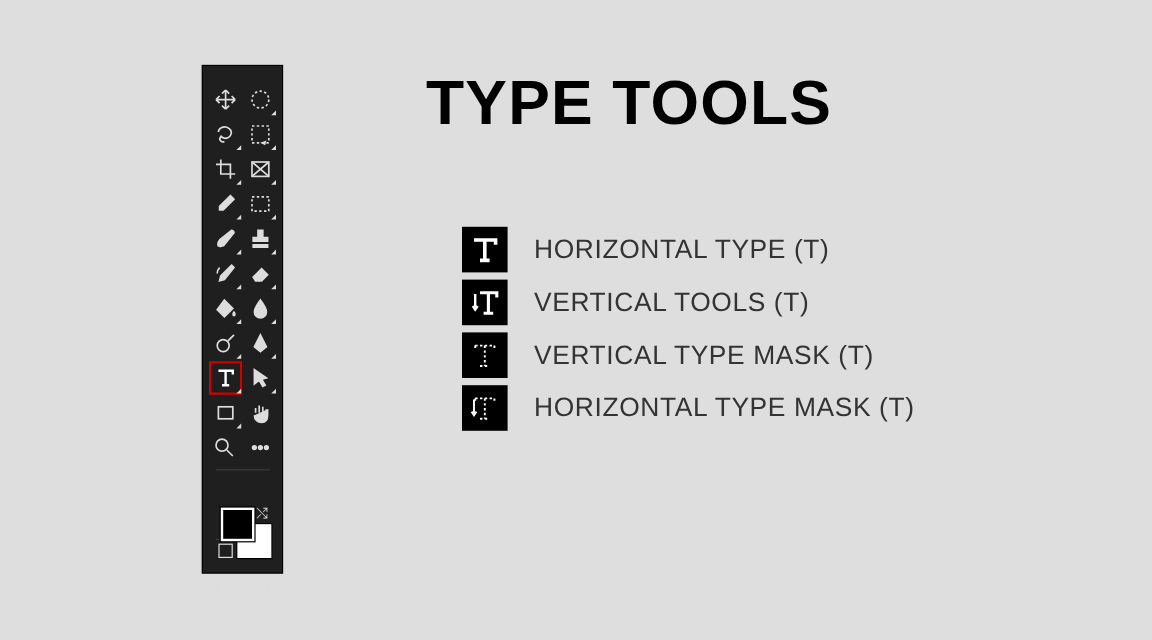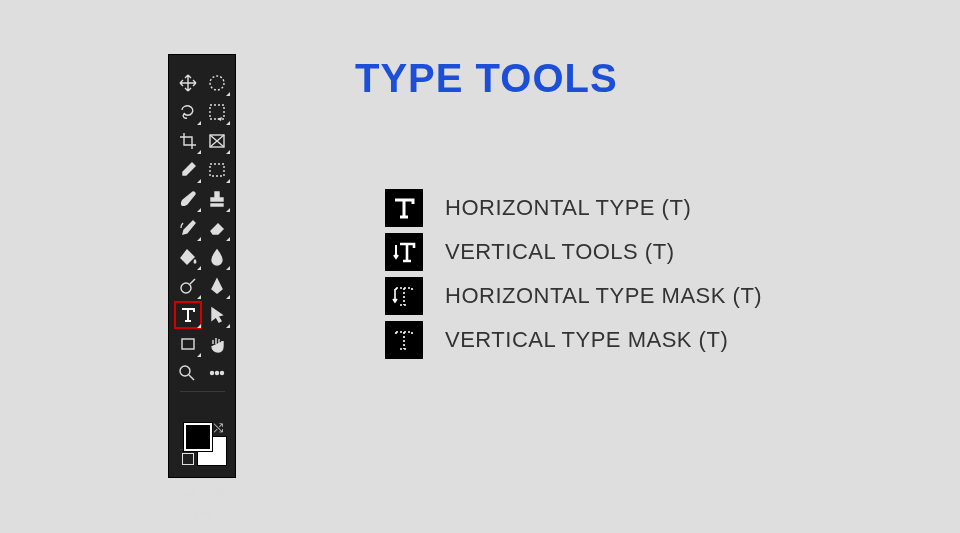--- a/index.html
+++ b/index.html
@@ -46,21 +46,21 @@
     position:relative;grid-column:1/3;height:46px;margin-top:2px;
   }
   .fg{position:absolute;left:10px;top:4px;width:24px;height:24px;background:#000;border:2px solid #fff;box-shadow:0 0 0 1px #000}
   .bg{position:absolute;left:24px;top:18px;width:24px;height:24px;background:#fff;border:2px solid #fff;box-shadow:0 0 0 1px #000}
   .swap{position:absolute;left:40px;top:2px;color:#ddd;font-size:12px}
   .mini{position:absolute;left:8px;top:34px;width:10px;height:10px;border:1px solid #ddd}
 
   
   .title{
     position:absolute;left:355px;top:56px;
-    font-size:40px;font-weight:700;letter-spacing:1px;color:#1d4ed8;
+    font-size:52px;font-weight:700;letter-spacing:1px;color:#000000;
   }
 
   
   .legend{
     position:absolute;left:385px;top:186px;
   }
   .legend-row{
     display:flex;align-items:center;gap:22px;
     height:44px;
   }
@@ -285,28 +285,28 @@
           <path d="M5 6v12M3 16l2 3 2-3" stroke="#fff" stroke-width="2" fill="none"></path>
         </svg>
     </div>
     <div class="legend-label">VERTICAL TOOLS (T)</div>
   </div>
 
   <div class="legend-row">
     <div class="legend-icon">
       <svg viewBox="0 0 26 26">
           <path class="dots" d="M5 5h16M5 5v4M21 5v4M13 5v17M9 22h8"></path>
-          <path d="M4 6v12M2 16l2 3 2-3" stroke="#fff" stroke-width="1.6" fill="none"></path>
-        </svg>
-    </div>
-    <div class="legend-label">HORIZONTAL TYPE MASK (T)</div>
+        </svg>
+    </div>
+    <div class="legend-label">VERTICAL TYPE MASK (T)</div>
   </div>
 
   <div class="legend-row">
     <div class="legend-icon">
       <svg viewBox="0 0 26 26">
           <path class="dots" d="M5 5h16M5 5v4M21 5v4M13 5v17M9 22h8"></path>
-        </svg>
-    </div>
-    <div class="legend-label">VERTICAL TYPE MASK (T)</div>
+          <path d="M4 6v12M2 16l2 3 2-3" stroke="#fff" stroke-width="1.6" fill="none"></path>
+        </svg>
+    </div>
+    <div class="legend-label">HORIZONTAL TYPE MASK (T)</div>
   </div>
 
 </div>
 
 </body></html>

